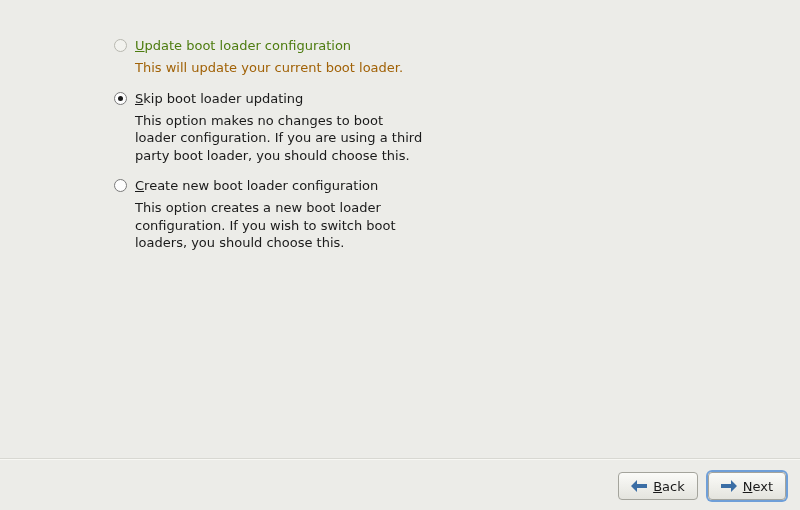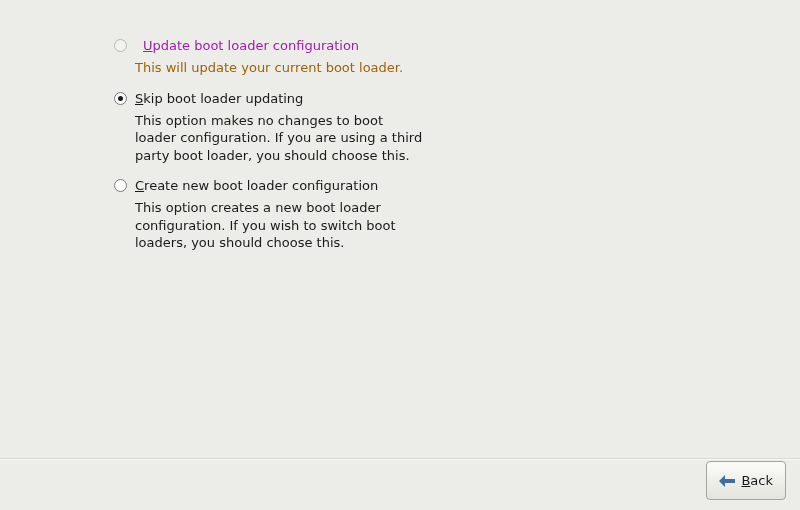--- a/index.html
+++ b/index.html
@@ -61,22 +61,21 @@
     border-radius: 50%;
     background: #1a1a1a;
   }
   .option-label {
     white-space: nowrap;
   }
   .option-label .mn {
     text-decoration: underline;
   }
   .option.disabled .option-label {
-    color: #a21caf;
-    margin-left: 8px;
+    color: #4d7c0f;
   }
   .option-desc {
     margin: 6px 0 14px 21px;
     line-height: 1.35;
     max-width: 290px;
   }
   .option.disabled .option-desc {
     color: #a16207;
   }
 
@@ -95,21 +94,21 @@
     right: 14px;
     bottom: 10px;
     display: flex;
     gap: 10px;
   }
   .btn {
     display: inline-flex;
     align-items: center;
     gap: 6px;
     padding: 4px 12px;
-    height: 39px;
+    height: 28px;
     box-sizing: border-box;
     border: 1px solid #a4a49c;
     border-radius: 4px;
     background: linear-gradient(#fbfbf8, #e4e4de);
     font-family: inherit;
     font-size: 13px;
     color: #1a1a1a;
     cursor: pointer;
   }
   .btn.default {
@@ -161,13 +160,21 @@
 
 <div class="button-bar">
   <button class="btn">
     <span class="arrow-icon">
       <svg width="16" height="12" viewBox="0 0 16 12">
         <path d="M6 0 L0 6 L6 12 L6 8 L16 8 L16 4 L6 4 Z" fill="#3b6ea5"></path>
       </svg>
     </span>
     <span><span class="mn">B</span><span>ack</span></span>
   </button>
+  <button class="btn default">
+    <span class="arrow-icon">
+      <svg width="16" height="12" viewBox="0 0 16 12">
+        <path d="M10 0 L16 6 L10 12 L10 8 L0 8 L0 4 L10 4 Z" fill="#3b6ea5"></path>
+      </svg>
+    </span>
+    <span><span class="mn">N</span><span>ext</span></span>
+  </button>
 </div>
 
 </body></html>

